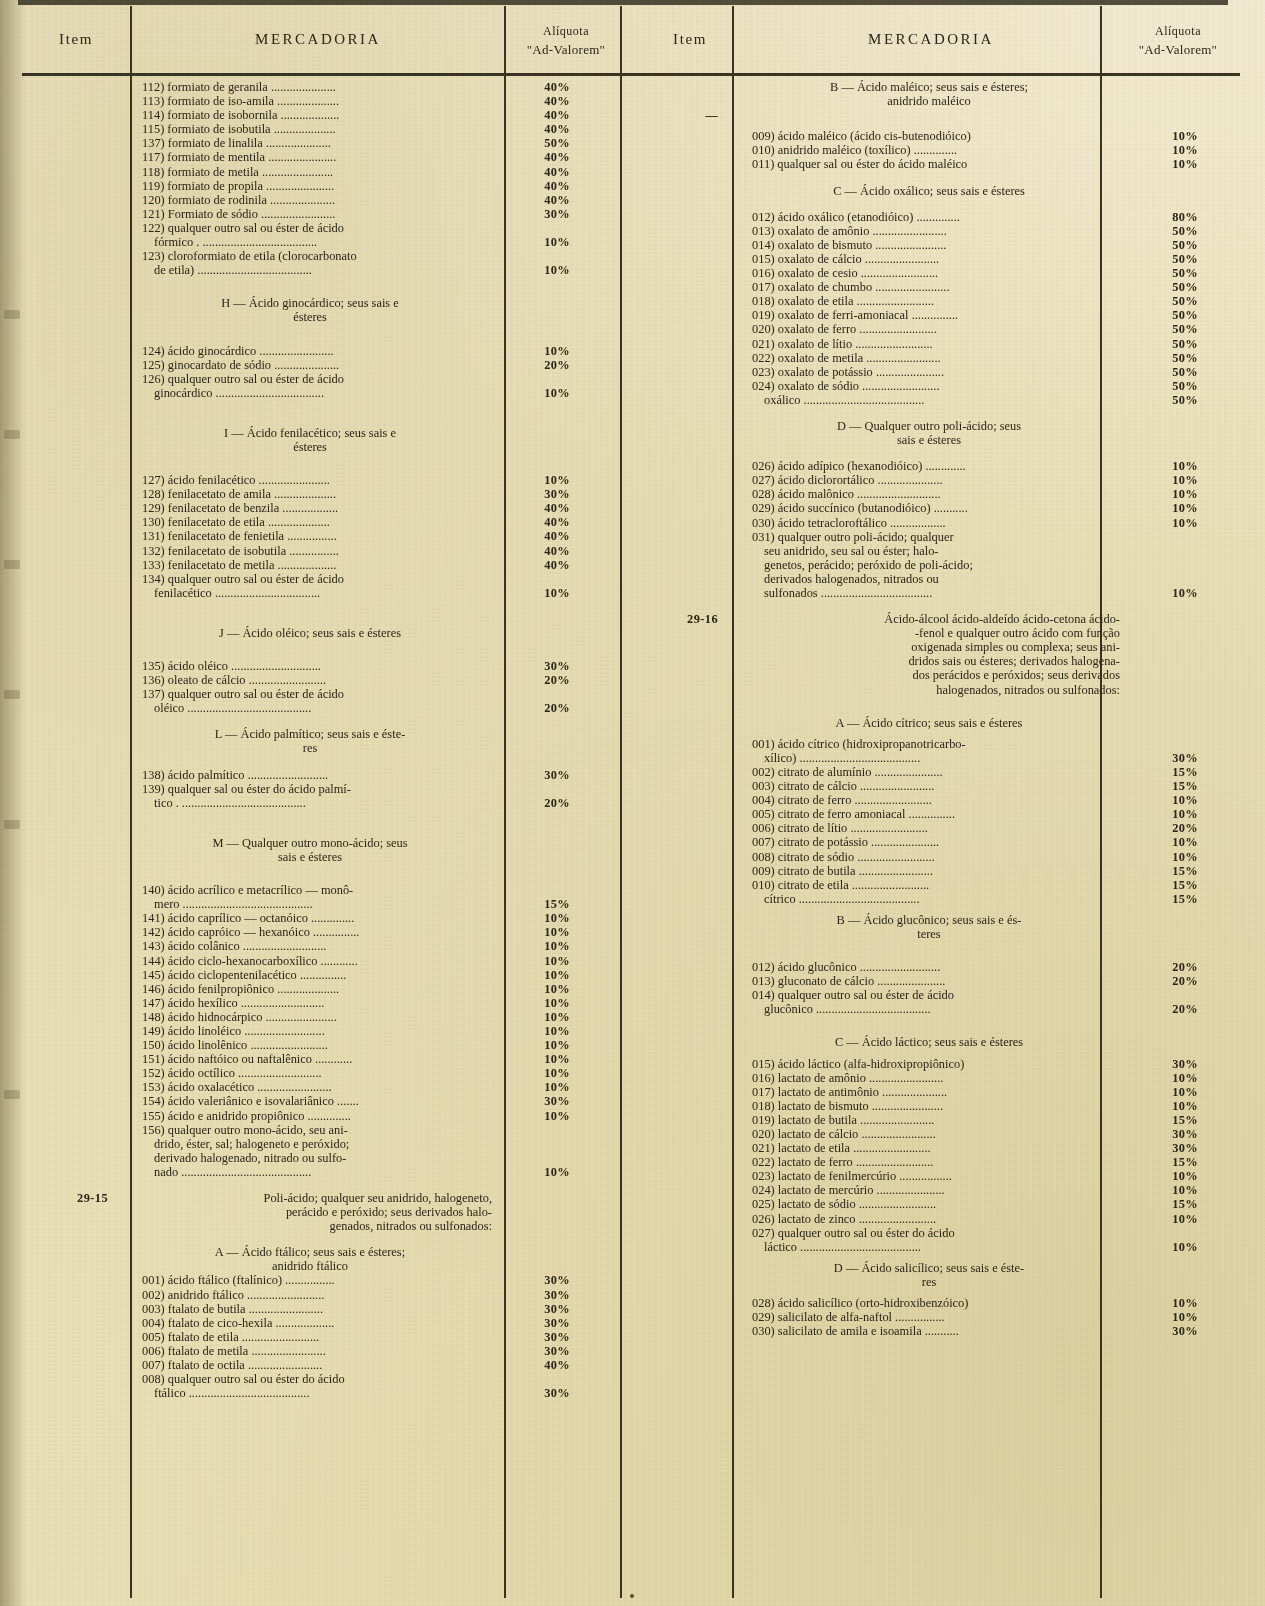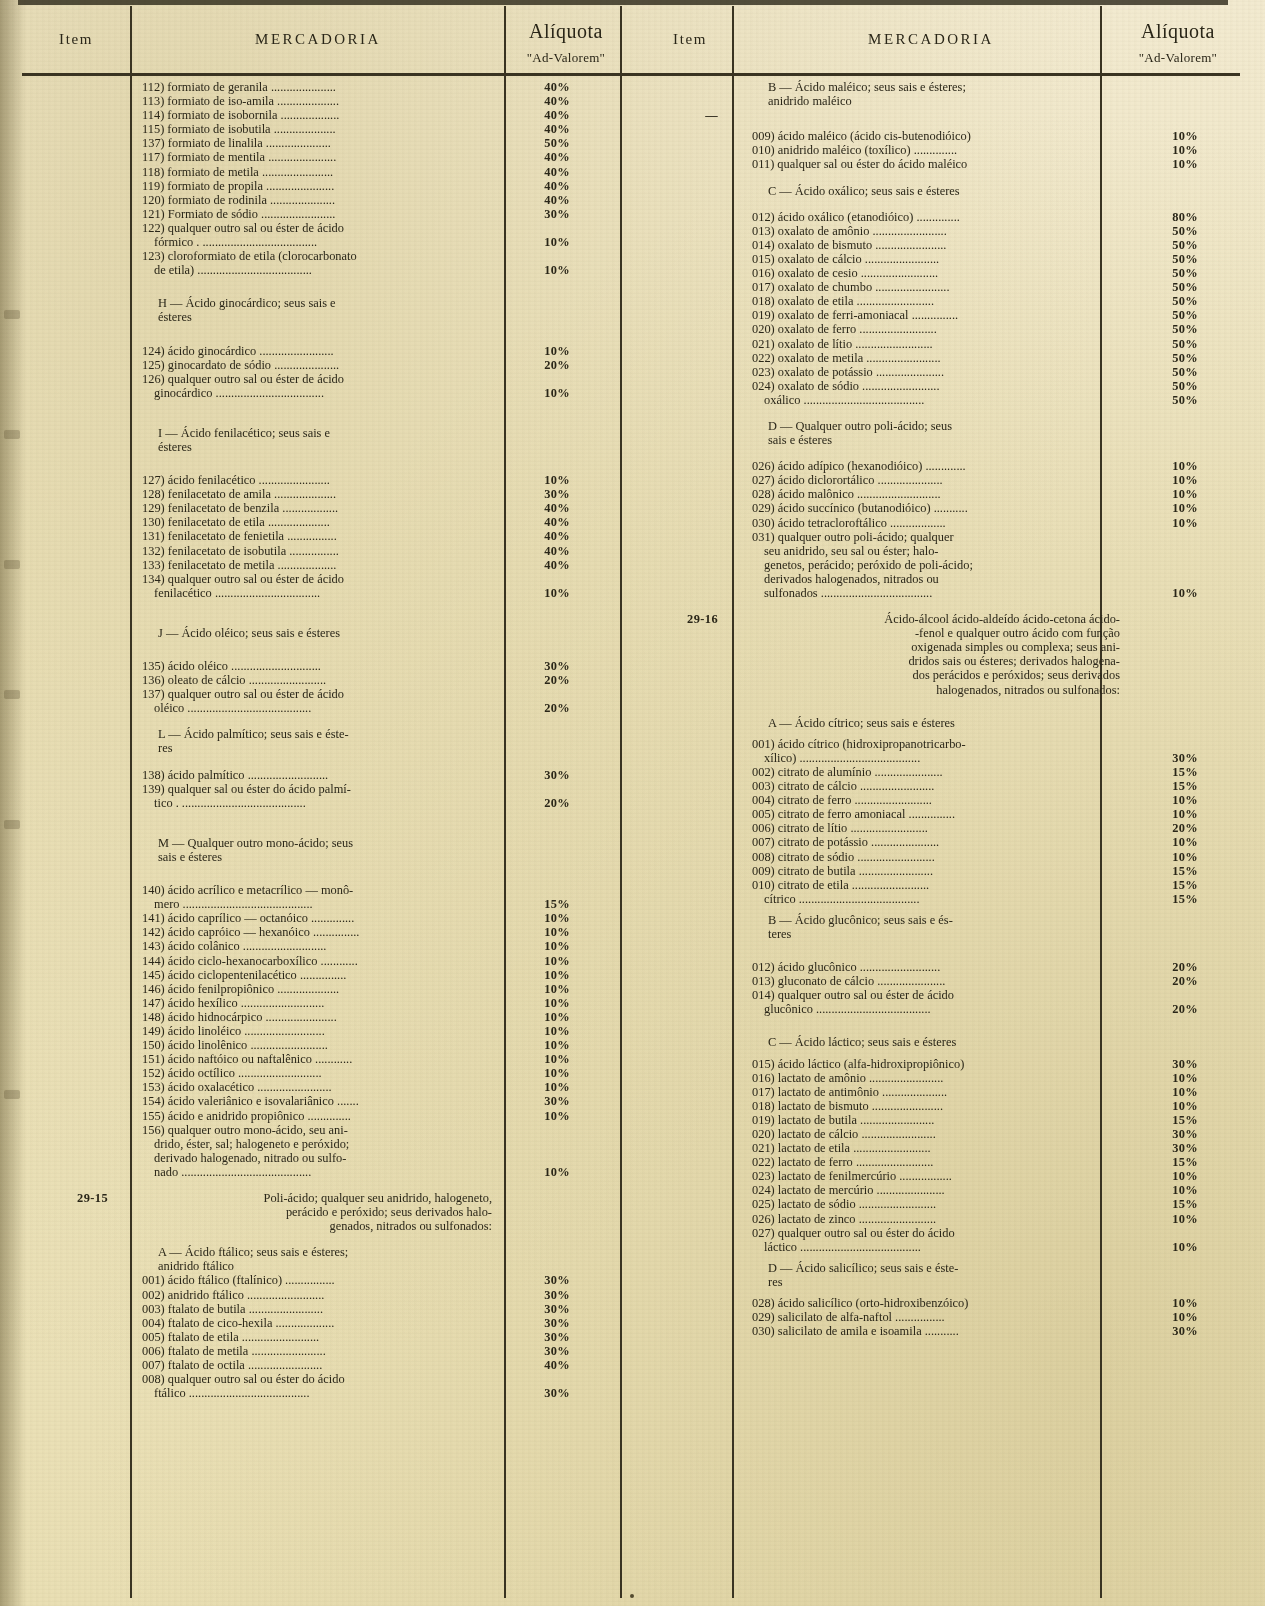--- a/index.html
+++ b/index.html
@@ -64,21 +64,21 @@
   .hdr-item2  { left: 612px; width: 112px; }
   .hdr-merc2  { left: 726px; width: 366px; }
   .hdr-aliq2  { left: 1094px; width: 124px; }
 
   .hdr-label {
     font-size: 15px;
     letter-spacing: 1.6px;
     font-family: "Liberation Serif", serif;
   }
   .hdr-merc-label { letter-spacing: 2.5px; font-size: 15px; }
-  .hdr-aliq-label { font-size: 20px; letter-spacing: .5px; line-height: 1.9; }
+  .hdr-aliq-label { font-size: 12px; letter-spacing: .5px; line-height: 1.9; }
   .hdr-aliq-sub { font-size: 13px; letter-spacing: .3px; }
 
   .vline {
     position: absolute;
     background: #3a3422;
     width: 2px;
   }
 
   
   .colbody {
@@ -113,21 +113,21 @@
   }
   .c-aliq {
     width: 110px;
     flex: 0 0 110px;
     text-align: center;
     font-weight: bold;
     letter-spacing: .3px;
   }
 
   .heading {
-    text-align: left;
+    text-align: center;
     padding: 0 40px;
     margin: 0;
   }
   .sp-xs { height: 7px; }
   .sp-s  { height: 12px; }
   .sp-m  { height: 19px; }
   .sp-l  { height: 26px; }
 
   .indent1 { padding-left: 36px; }
   .block-note { padding-left: 24px; padding-right: 10px; text-align: right; }

